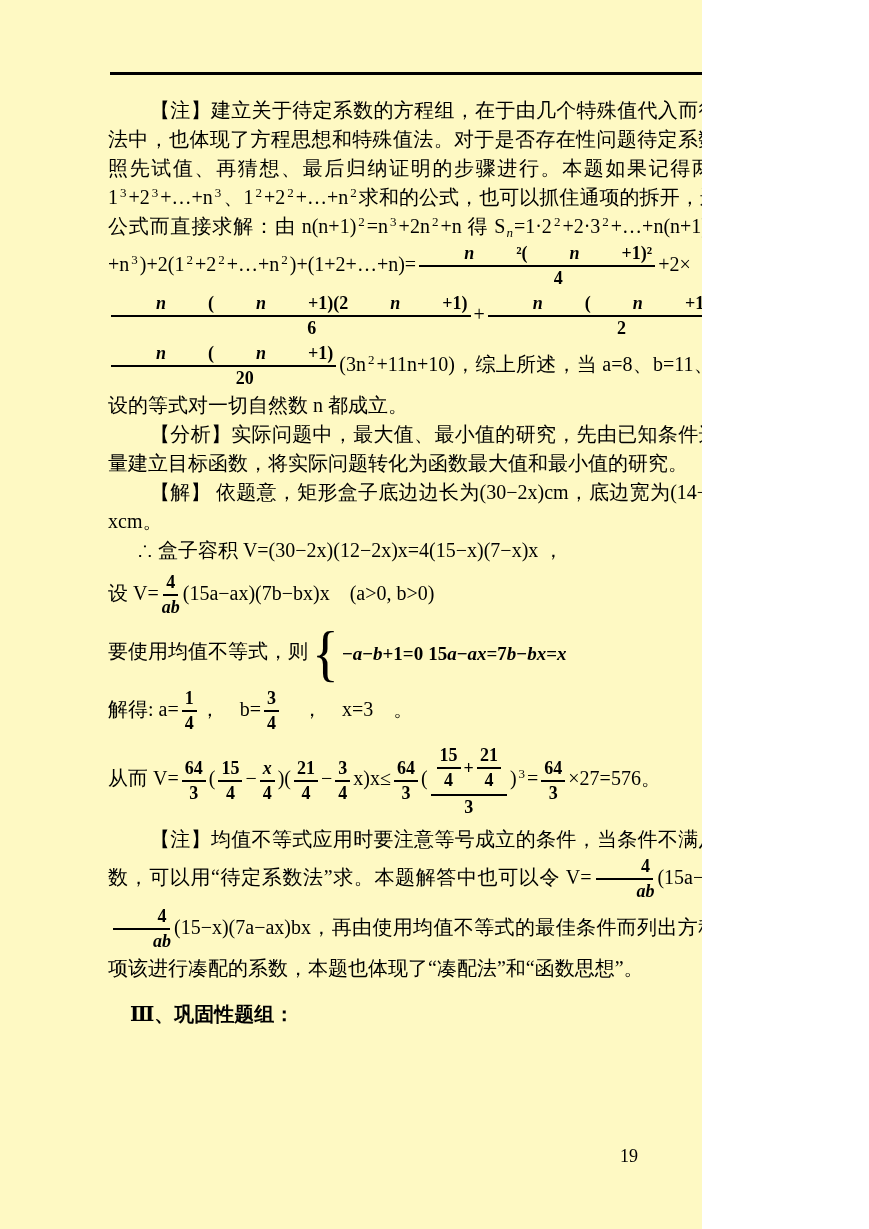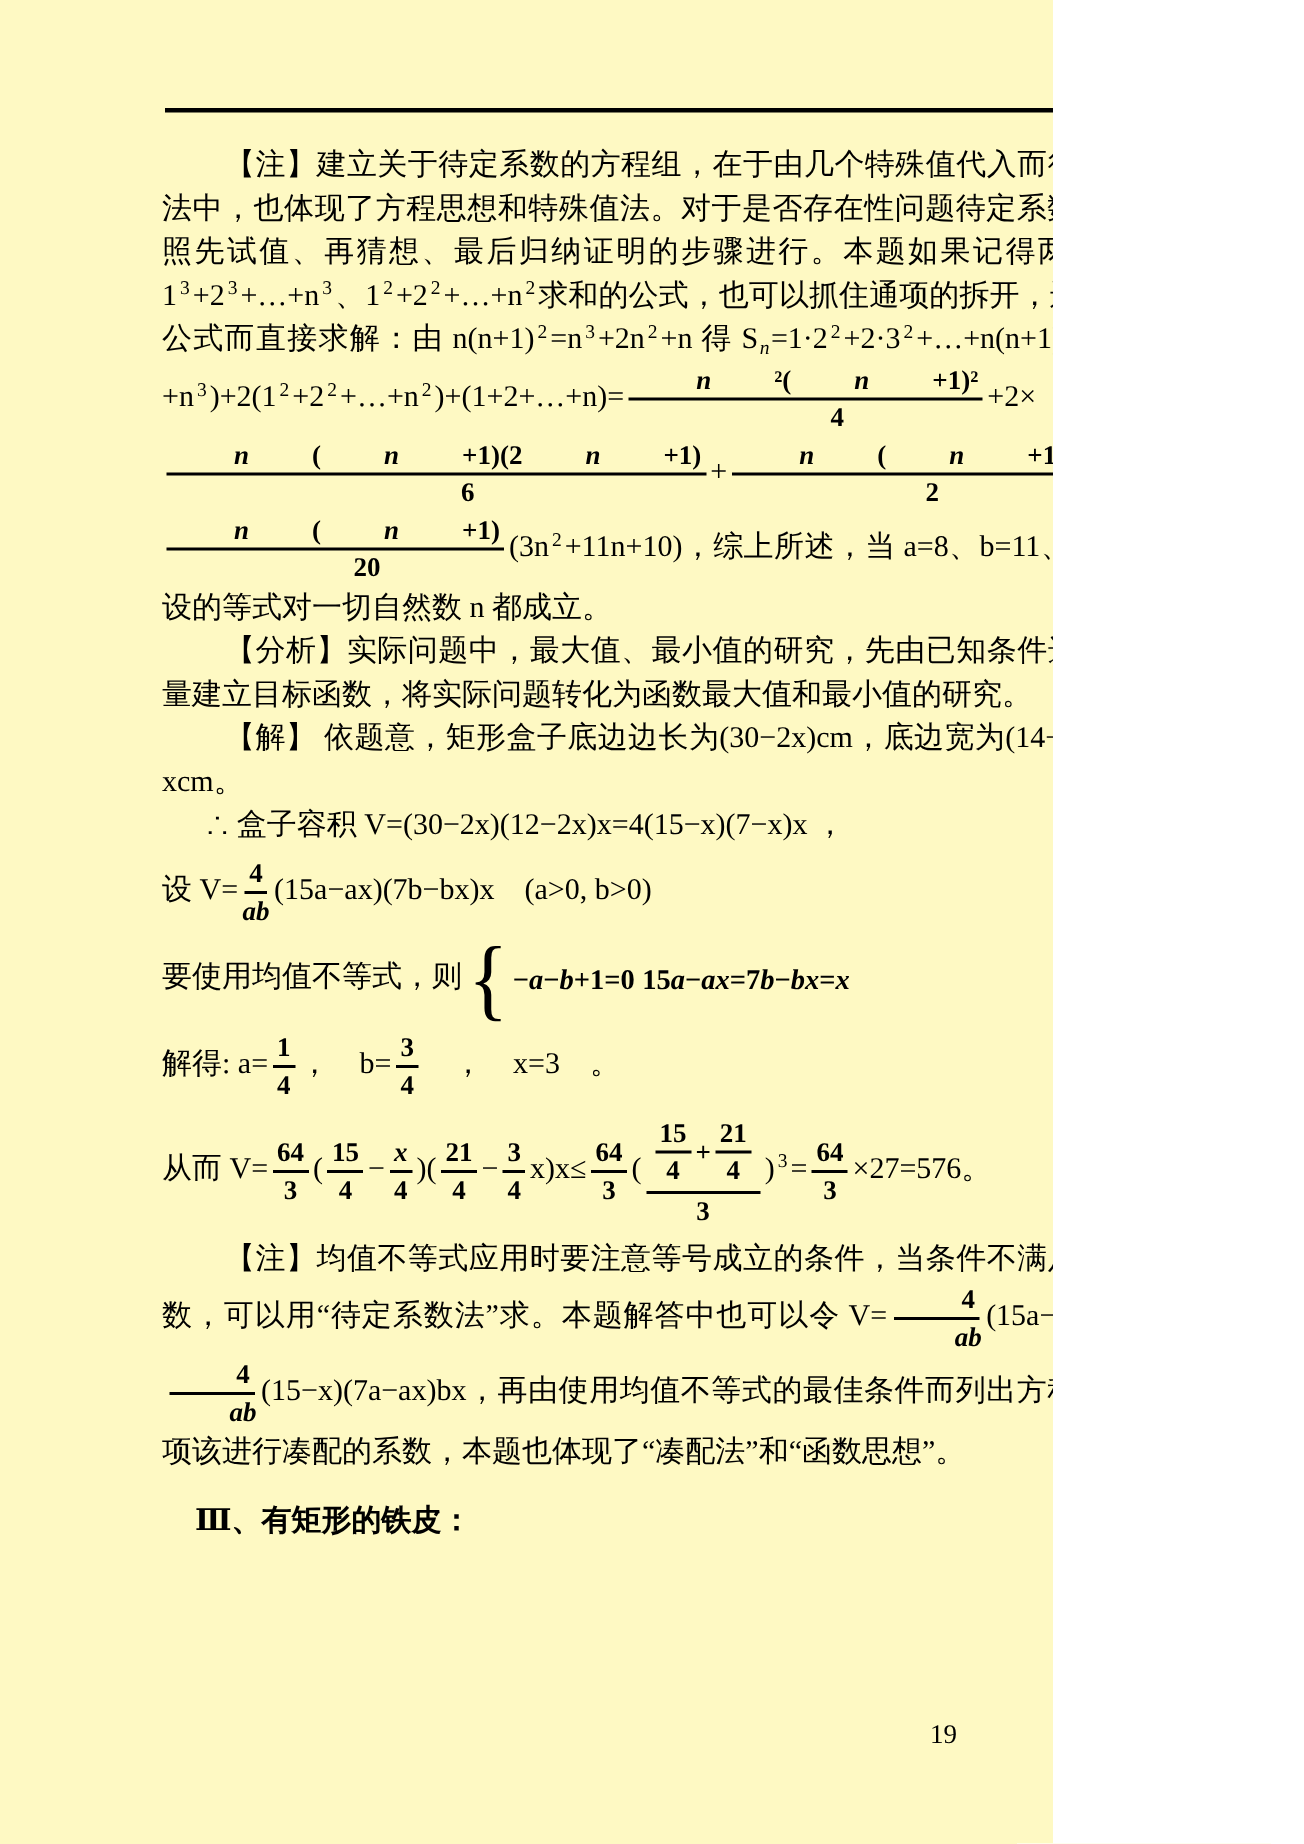--- a/index.html
+++ b/index.html
@@ -122,19 +122,19 @@
           <span class="fn">64</span>
           <span class="fd">3</span>
         </span>×27=576。</p>
       <p class="para indent">【注】均值不等式应用时要注意等号成立的条件，当条件不满足时要凑配系数，可以用“待定系数法”求。本题解答中也可以令 V=<span class="fr">
           <span class="fn">4</span>
           <span class="fd"><i>ab</i></span>
         </span>(15a−ax)(7−x)bx 或 <span class="fr">
           <span class="fn">4</span>
           <span class="fd"><i>ab</i></span>
         </span>(15−x)(7a−ax)bx，再由使用均值不等式的最佳条件而列出方程组，求出三项该进行凑配的系数，本题也体现了“凑配法”和“函数思想”。</p>
-      <p class="para ind12 bold gap-top">Ⅲ、有矩形的铁皮：</p>
+      <p class="para ind12 bold gap-top">Ⅲ、巩固性题组：</p>
     </div>
 
   <div class="footer">
     <span>19</span>
   </div>
 </div>
 
 </body></html>

